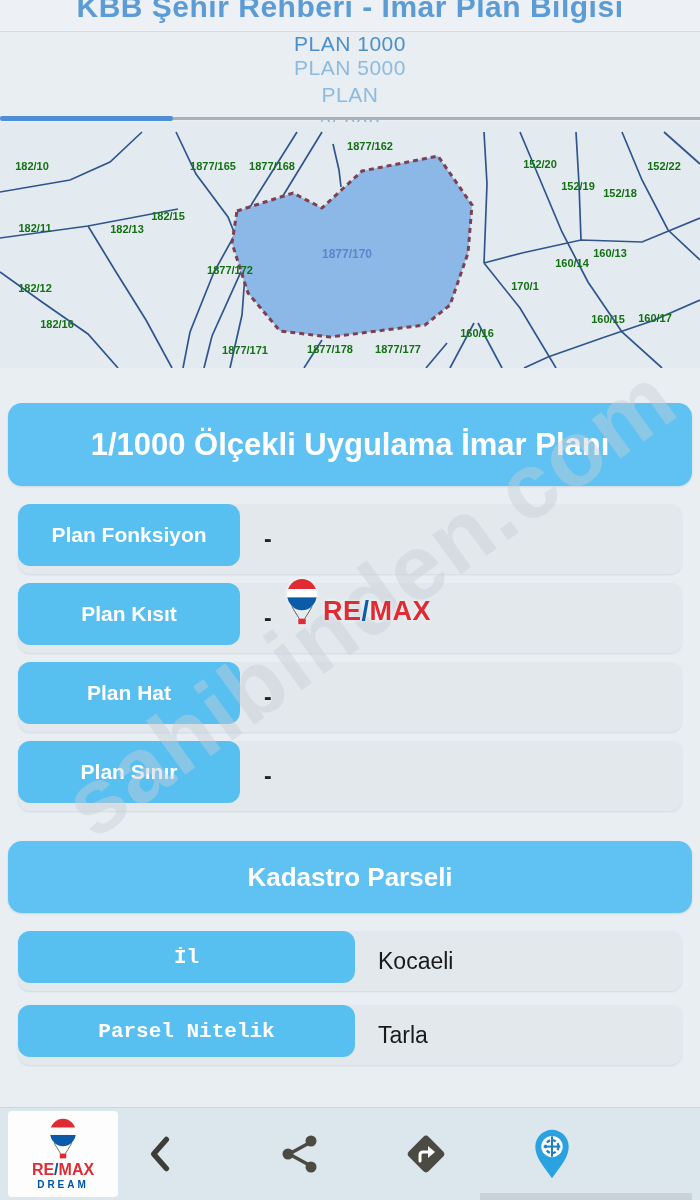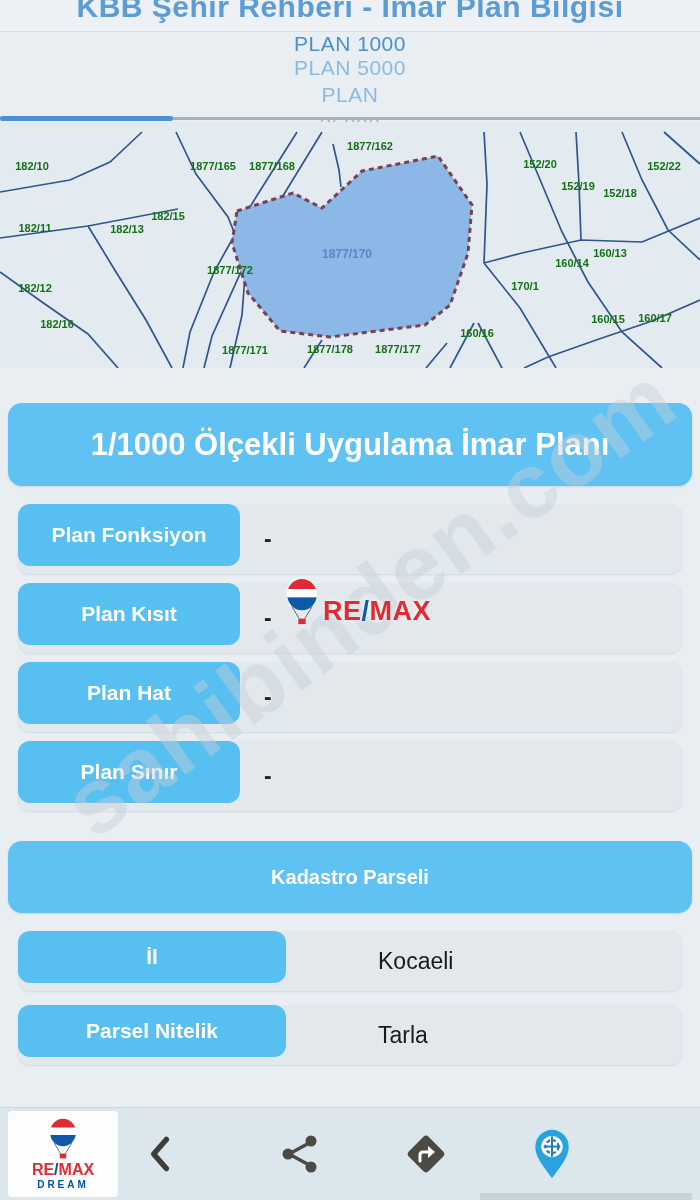--- a/index.html
+++ b/index.html
@@ -24,30 +24,30 @@
 
   
   .lejant{margin:2px 2px 0 2px; height:52px; border:3px solid #17181a; border-radius:9px; background:#e9eff3;
           display:flex; align-items:center; justify-content:center; gap:10px; cursor:pointer;}
   .lejant .lbl{font-size:24px; font-weight:700; color:#141517; letter-spacing:.5px;}
 
   
   .sec-header{margin:0 8px; background:#5fc2f2; border-radius:14px; display:flex; align-items:center; justify-content:center;
               color:#fff; font-weight:700; box-shadow:0 1px 2px rgba(120,150,170,.25);}
   .sec-header.h1{height:83px; font-size:31px; margin-top:35px;}
-  .sec-header.h2{height:72px; font-size:20px; margin-top:30px;}
+  .sec-header.h2{height:72px; font-size:26px; margin-top:30px;}
 
   
   .rows{margin:18px 18px 0 18px;}
   .row{position:relative; height:70px; margin-bottom:9px; background:#e2e8ec; border-radius:12px; box-shadow:0 1px 2px rgba(140,160,175,.25);}
   .row-label{position:absolute; left:0; top:0; bottom:8px; width:222px; background:#58bff1; border-radius:12px;
              display:flex; align-items:center; justify-content:center; color:#fff; font-weight:700; font-size:21px;}
   .row-value{margin-left:246px; height:100%; display:flex; align-items:center; font-size:23px; font-weight:600; color:#222;}
   .rows.kadastro .row{height:60px; margin-bottom:14px;}
-  .rows.kadastro .row-label{width:268px; font-size:21px;}
+  .rows.kadastro .row-label{width:337px; font-size:21px;font-family:Liberation Mono, monospace;}
   .rows.kadastro .row-value{margin-left:360px; font-weight:500; color:#1a1a1a;}
 
   
   .footer{position:absolute; left:0; right:0; bottom:0; height:92px; background:#dce6ed; border-top:1px solid #ccd6dc;
           display:flex; align-items:center; z-index:6;}
   .logo-card{width:110px; height:86px; margin-left:8px; background:#fdfdfd; border-radius:4px;
              display:flex; flex-direction:column; align-items:center; justify-content:center;}
   .logo-word{font-size:16px; font-weight:700; margin-top:1px;}
   .logo-sub{font-size:10px; font-weight:700; color:#0054a4; letter-spacing:3px;}
   .foot-icon{width:44px; height:44px; display:flex; align-items:center; justify-content:center; cursor:pointer;}

